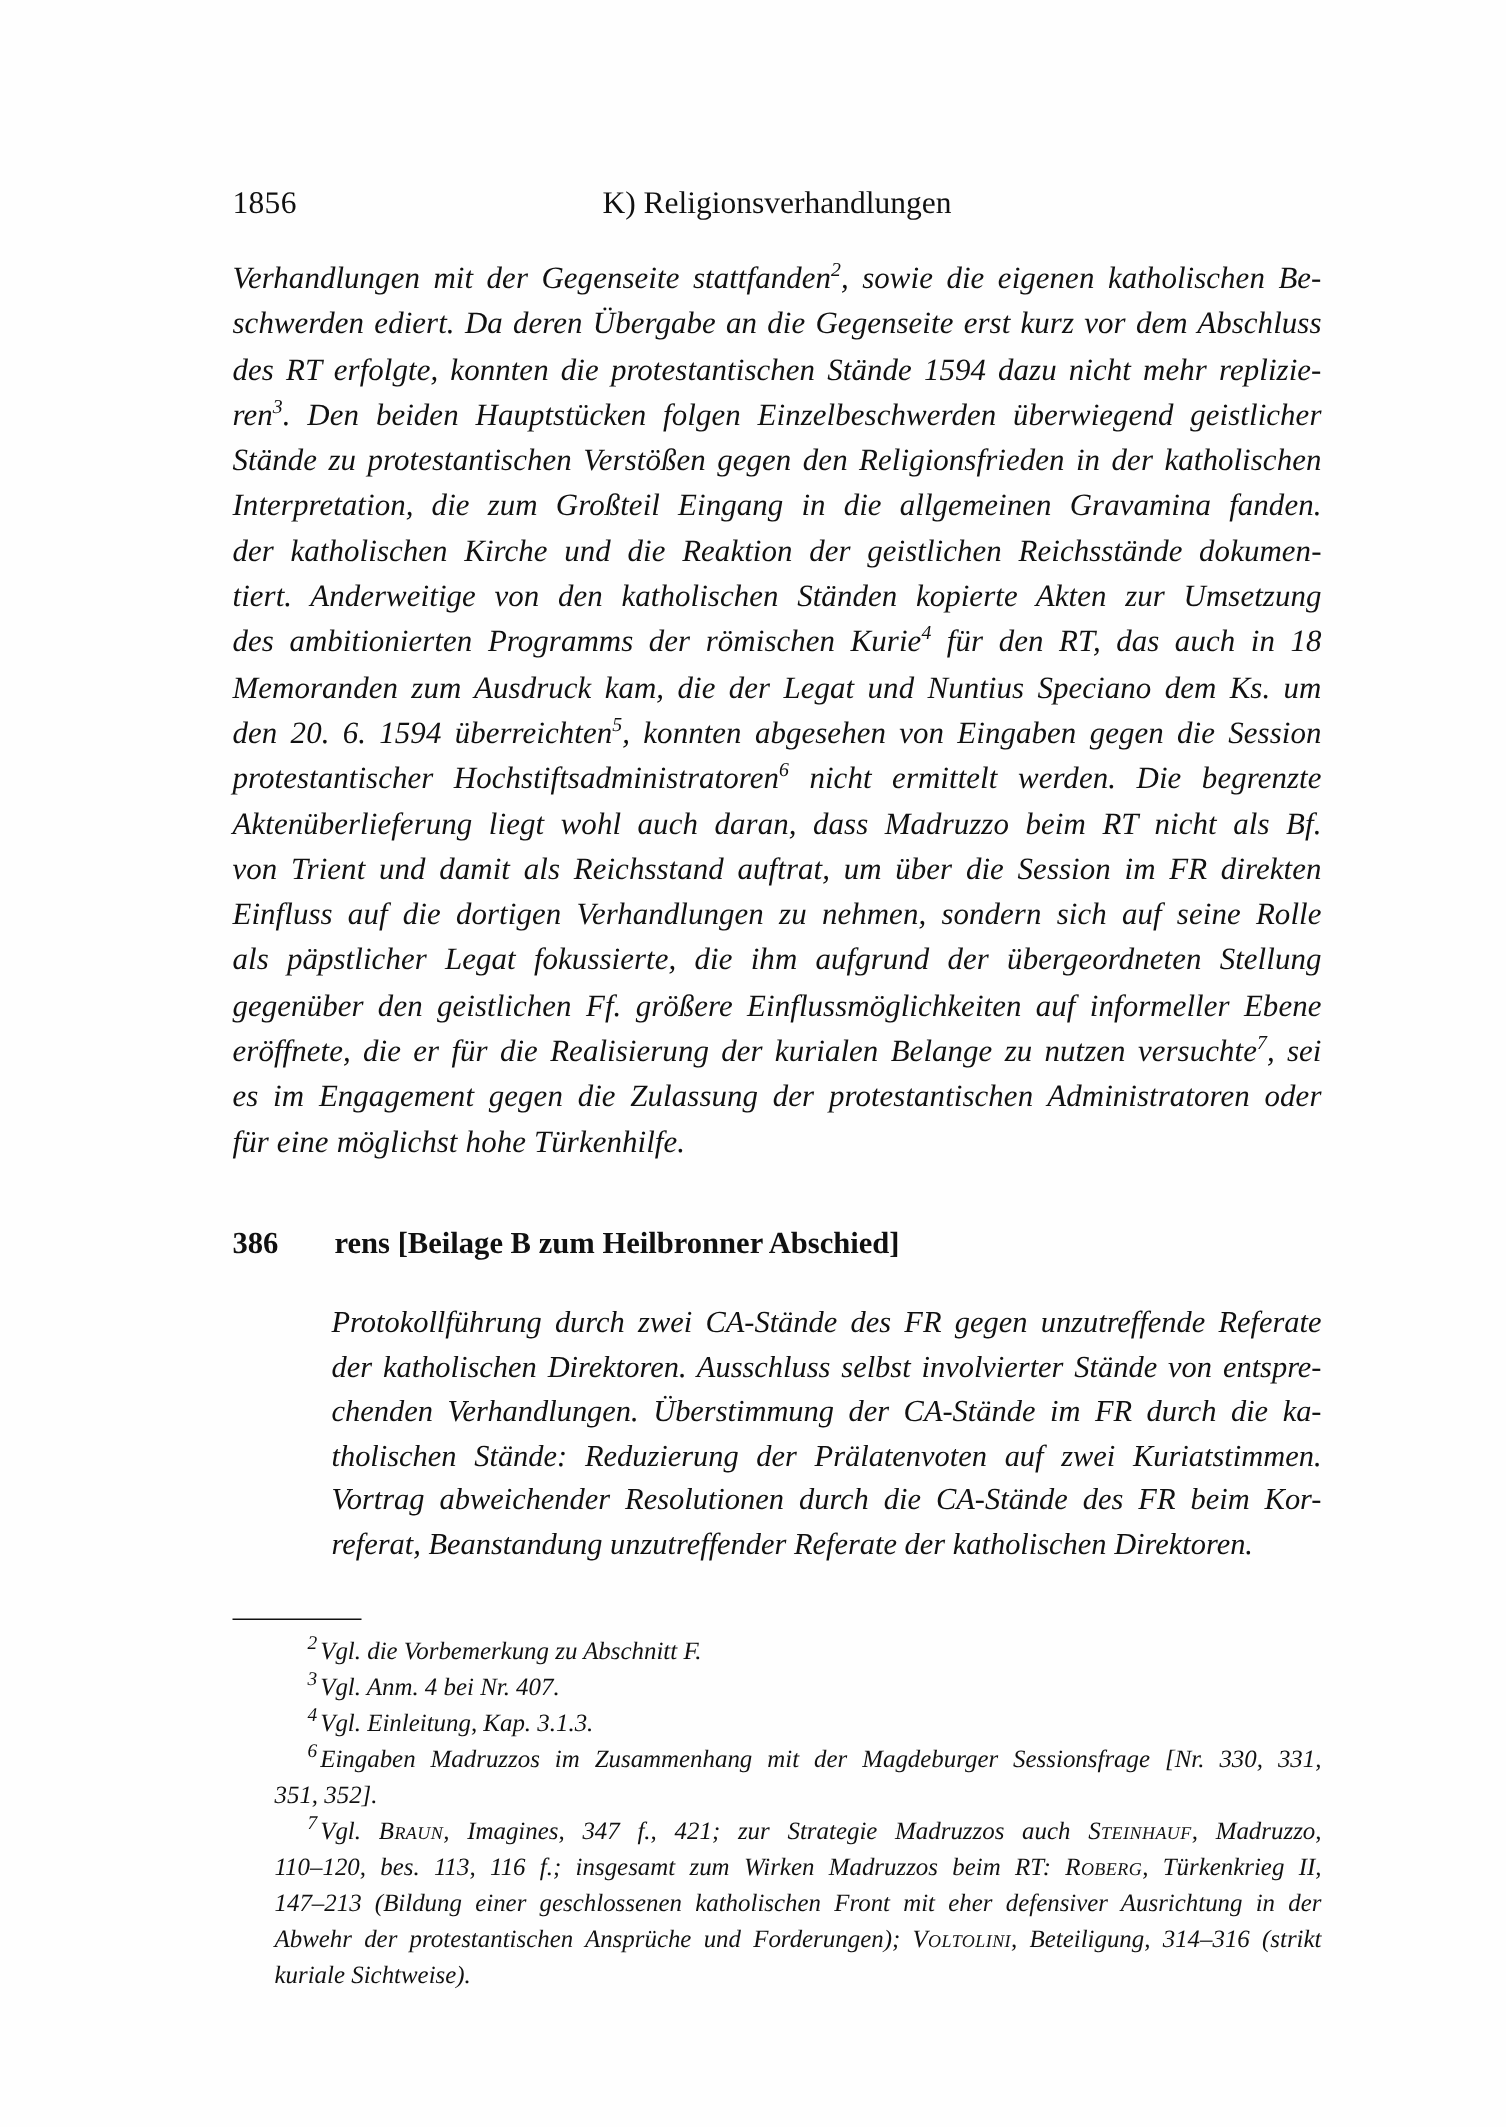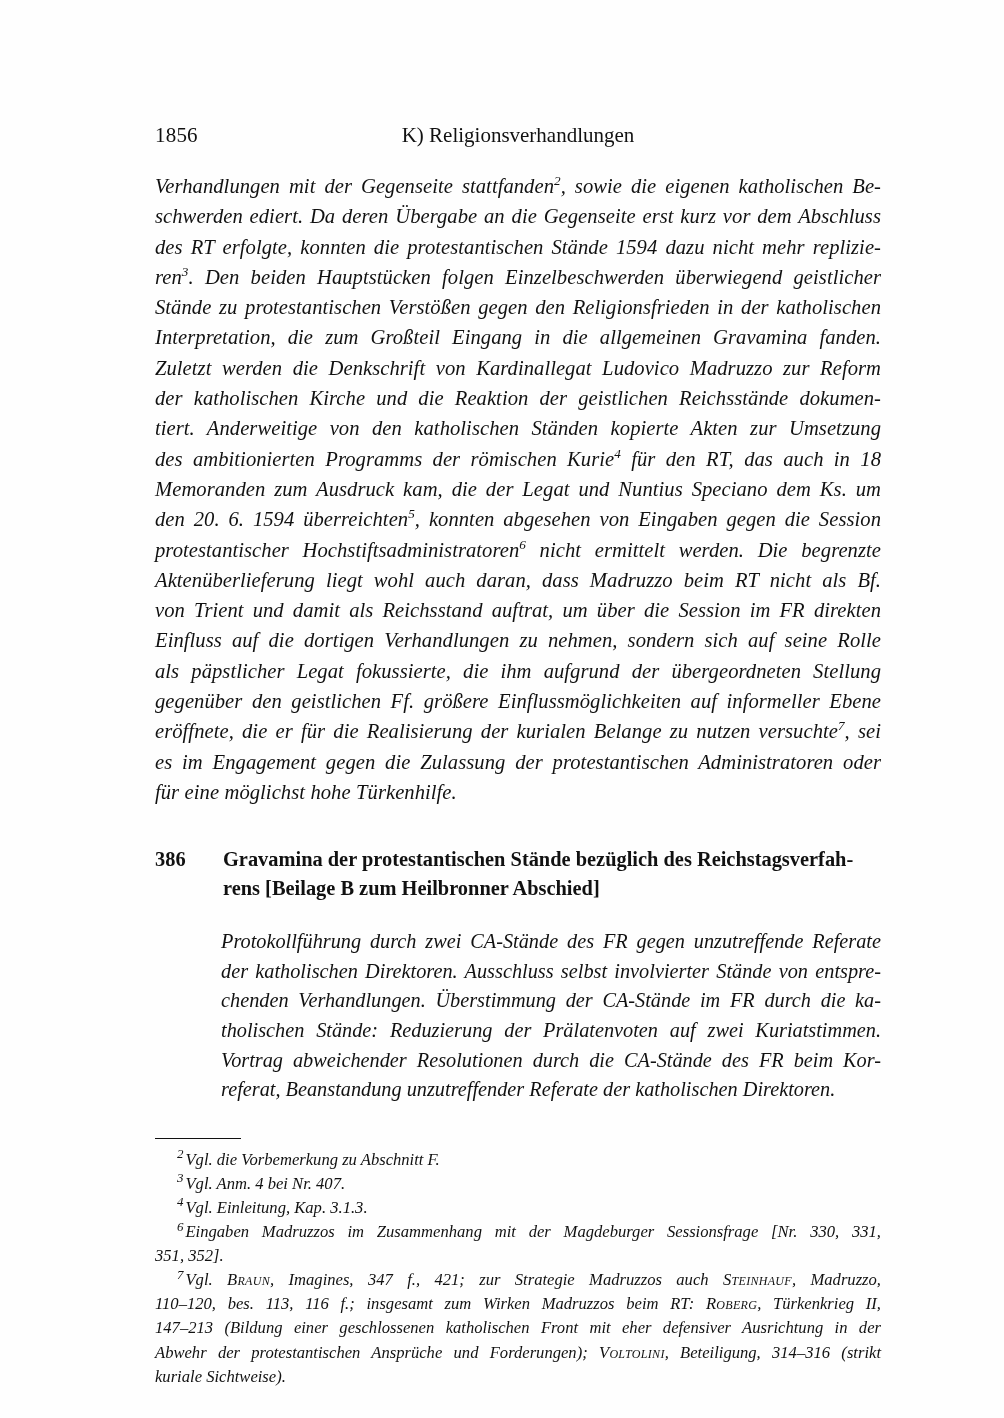--- a/index.html
+++ b/index.html
@@ -123,20 +123,21 @@
     width: 86px;
     height: 1px;
     background: #111111;
   }
   .footnotes {
     margin-top: 9px;
     font-style: italic;
     font-size: 16.6px;
     line-height: 24.1px;
     text-align: justify;
+    margin-left: 28px;
   }
   .footnote {
     position: relative;
     margin-bottom: 0px;
   }
   .footnote .fmark {
     font-style: italic;
     font-size: 0.78em;
     vertical-align: super;
     line-height: 0;
@@ -172,40 +173,38 @@
       <span class="title">K) Religionsverhandlungen</span>
     </div>
 
     <div class="bodytext">
       <span class="ln j"><span>Verhandlungen mit der Gegenseite stattfanden</span><sup class="fn">2</sup><span>, sowie die eigenen katholischen Be-</span></span>
       <span class="ln j">schwerden ediert. Da deren Übergabe an die Gegenseite erst kurz vor dem Abschluss</span>
       <span class="ln j">des RT erfolgte, konnten die protestantischen Stände 1594 dazu nicht mehr replizie-</span>
       <span class="ln j"><span>ren</span><sup class="fn">3</sup><span>. Den beiden Hauptstücken folgen Einzelbeschwerden überwiegend geistlicher</span></span>
       <span class="ln j">Stände zu protestantischen Verstößen gegen den Religionsfrieden in der katholischen</span>
       <span class="ln j">Interpretation, die zum Großteil Eingang in die allgemeinen Gravamina fanden.</span>
-      <span class="ln j">Zuletzt werden die Denkschrift von Kardinallegat Ludovico Madruzzo zur Reform</span>
       <span class="ln j">der katholischen Kirche und die Reaktion der geistlichen Reichsstände dokumen-</span>
       <span class="ln j">tiert. Anderweitige von den katholischen Ständen kopierte Akten zur Umsetzung</span>
       <span class="ln j"><span>des ambitionierten Programms der römischen Kurie</span><sup class="fn">4</sup><span> für den RT, das auch in 18</span></span>
       <span class="ln j">Memoranden zum Ausdruck kam, die der Legat und Nuntius Speciano dem Ks. um</span>
       <span class="ln j"><span>den 20. 6. 1594 überreichten</span><sup class="fn">5</sup><span>, konnten abgesehen von Eingaben gegen die Session</span></span>
       <span class="ln j"><span>protestantischer Hochstiftsadministratoren</span><sup class="fn">6</sup><span> nicht ermittelt werden. Die begrenzte</span></span>
       <span class="ln j">Aktenüberlieferung liegt wohl auch daran, dass Madruzzo beim RT nicht als Bf.</span>
       <span class="ln j">von Trient und damit als Reichsstand auftrat, um über die Session im FR direkten</span>
       <span class="ln j">Einfluss auf die dortigen Verhandlungen zu nehmen, sondern sich auf seine Rolle</span>
       <span class="ln j">als päpstlicher Legat fokussierte, die ihm aufgrund der übergeordneten Stellung</span>
       <span class="ln j">gegenüber den geistlichen Ff. größere Einflussmöglichkeiten auf informeller Ebene</span>
       <span class="ln j"><span>eröffnete, die er für die Realisierung der kurialen Belange zu nutzen versuchte</span><sup class="fn">7</sup><span>, sei</span></span>
       <span class="ln j">es im Engagement gegen die Zulassung der protestantischen Administratoren oder</span>
       <span class="ln">für eine möglichst hohe Türkenhilfe.</span>
     </div>
 
     <div class="section-head">
       <span class="num">386</span>
-      <span class="htext">Gravamina der protestantischen Stände bezüglich des Reichstagsverfah-</span>
       <span class="htext">rens [Beilage B zum Heilbronner Abschied]</span>
     </div>
 
     <div class="regest">
       <span class="ln j">Protokollführung durch zwei CA-Stände des FR gegen unzutreffende Referate</span>
       <span class="ln j">der katholischen Direktoren. Ausschluss selbst involvierter Stände von entspre-</span>
       <span class="ln j">chenden Verhandlungen. Überstimmung der CA-Stände im FR durch die ka-</span>
       <span class="ln j">tholischen Stände: Reduzierung der Prälatenvoten auf zwei Kuriatstimmen.</span>
       <span class="ln j">Vortrag abweichender Resolutionen durch die CA-Stände des FR beim Kor-</span>
       <span class="ln">referat, Beanstandung unzutreffender Referate der katholischen Direktoren.</span>

